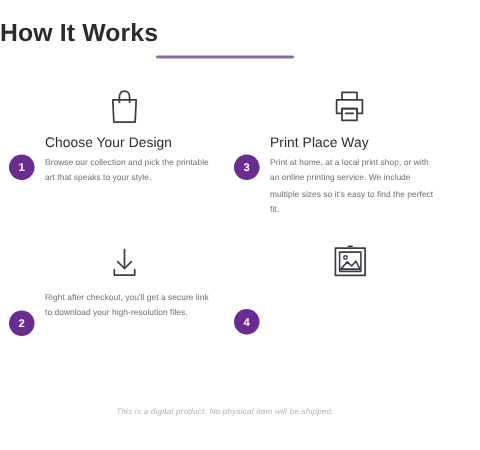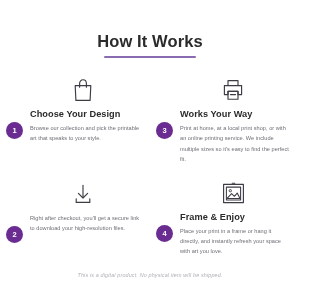--- a/index.html
+++ b/index.html
@@ -18,22 +18,21 @@
   .page {
     width: 300px;
     height: 300px;
     box-sizing: border-box;
     background: #ffffff;
     position: relative;
   }
 
   
   .header {
-    padding-top: 33px;
-    text-align: center;
+    padding-top: 14px;
   }
   .page-title {
     font-size: 16.5px;
     font-weight: bold;
     color: #2b2b2b;
     letter-spacing: 0.1px;
     line-height: 1;
     margin: 0;
   }
   .title-underline {
@@ -93,21 +92,21 @@
     margin-right: 7px;
   }
 
   .step-text {
     flex: 1 1 auto;
     min-width: 0;
   }
 
   .step-heading {
     font-size: 9.2px;
-    font-weight: bold;
+    font-weight: normal;
     color: #2b2b2b;
     line-height: 1.2;
     margin: 0 0 3px 0;
     letter-spacing: 0.05px;
   }
 
   .step-desc {
     font-size: 5.6px;
     color: #6e6e76;
     line-height: 1.85;
@@ -171,21 +170,21 @@
         <svg width="24" height="24" viewBox="0 0 24 24" fill="none">
           <path d="M7 7.2 V2.6 H17 V7.2" stroke="#3c3c44" stroke-width="1.15" stroke-linejoin="round"></path>
           <path d="M3.4 7.6 H20.6 V16.6 H17 V13.4 H7 V16.6 H3.4 Z" stroke="#3c3c44" stroke-width="1.15" stroke-linejoin="round"></path>
           <rect x="7" y="13.4" width="10" height="7.8" stroke="#3c3c44" stroke-width="1.15" stroke-linejoin="round"></rect>
           <path d="M9.4 16.6 H14.6" stroke="#3c3c44" stroke-width="1.05" stroke-linecap="round"></path>
         </svg>
       </div>
       <div class="step-body">
         <div class="step-badge">3</div>
         <div class="step-text">
-          <p class="step-heading">Works Your Way</p>
+          <p class="step-heading">Print Place Way</p>
           <p class="step-desc">Print at home, at a local print shop, or with an online printing service. We include multiple sizes so it's easy to find the perfect fit.</p>
         </div>
       </div>
     </div>
 
     <div class="step step-2 row2">
       <div class="step-icon-wrap">
         <svg width="22" height="23" viewBox="0 0 22 23" fill="none">
           <path d="M11 2.4 V14.6" stroke="#3c3c44" stroke-width="1.15" stroke-linecap="round"></path>
           <path d="M6.4 10.4 L11 15 L15.6 10.4" stroke="#3c3c44" stroke-width="1.15" stroke-linecap="round" stroke-linejoin="round"></path>
@@ -205,24 +204,20 @@
         <svg width="25" height="25" viewBox="0 0 25 25" fill="none">
           <rect x="2.6" y="3.4" width="19.8" height="18.2" stroke="#3c3c44" stroke-width="1.15" stroke-linejoin="round"></rect>
           <rect x="5.4" y="6.1" width="14.2" height="12.8" stroke="#3c3c44" stroke-width="1.05" stroke-linejoin="round"></rect>
           <circle cx="9.3" cy="9.7" r="1.15" stroke="#3c3c44" stroke-width="0.95"></circle>
           <path d="M6.1 17.4 L10.6 12.6 L13.4 15.3 L16.2 12.1 L19 17.4 Z" stroke="#3c3c44" stroke-width="1.05" stroke-linejoin="round"></path>
           <path d="M11.2 2.2 H13.8" stroke="#3c3c44" stroke-width="1.05" stroke-linecap="round"></path>
         </svg>
       </div>
       <div class="step-body">
         <div class="step-badge">4</div>
-        <div class="step-text">
-          <p class="step-heading">Frame &amp; Enjoy</p>
-          <p class="step-desc">Place your print in a frame or hang it directly, and instantly refresh your space with art you love.</p>
-        </div>
       </div>
     </div>
 
   </div>
 
   <div class="footer">
     <p class="footer-note">This is a digital product. No physical item will be shipped.</p>
   </div>
 
 </div>

